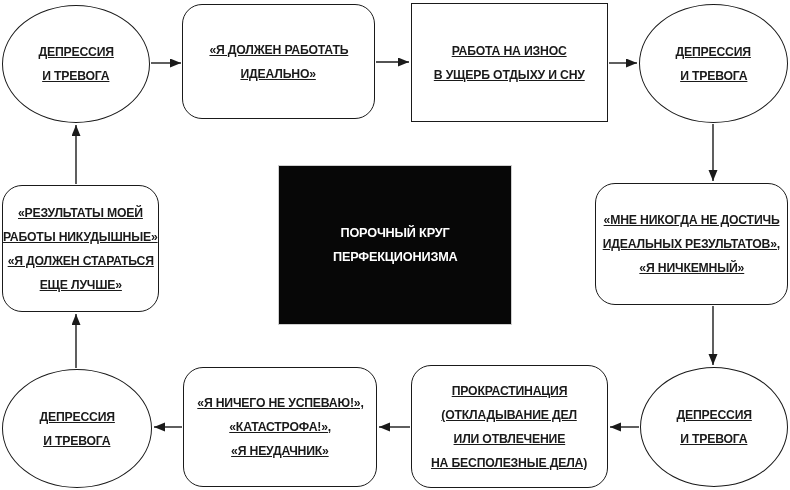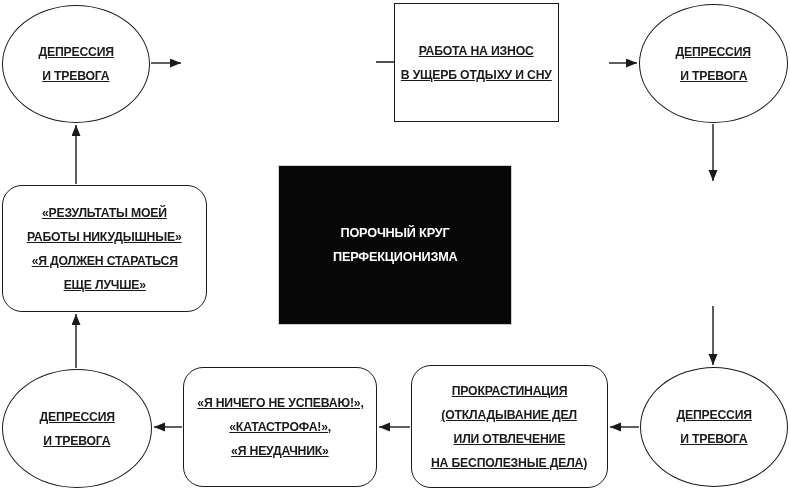--- a/index.html
+++ b/index.html
@@ -60,28 +60,28 @@
     justify-content: center;
     align-items: center;
     font-size: 13.5px;
     font-weight: 700;
     line-height: 24px;
     text-align: center;
   }
   
   .pos-ellipse-tl { left: 2px;   top: 5px;   width: 148px; height: 118px; }
   .pos-rrect-ideally { left: 182px; top: 4px; width: 193px; height: 115px; }
-  .pos-rect-exhaustion { left: 394px; top: 3px; width: 165px; height: 119px; }
+  .pos-rect-exhaustion { left: 411px; top: 3px; width: 197px; height: 119px; }
   .pos-ellipse-tr { left: 639px; top: 4px;   width: 149px; height: 119px; }
   .pos-rrect-never { left: 595px; top: 183px; width: 193px; height: 122px; }
   .pos-ellipse-br { left: 640px; top: 367px; width: 148px; height: 120px; }
   .pos-rrect-procrastination { left: 411px; top: 365px; width: 197px; height: 123px; }
   .pos-rrect-catastrophe { left: 183px; top: 367px; width: 194px; height: 120px; }
   .pos-ellipse-bl { left: 2px;   top: 369px; width: 150px; height: 119px; }
-  .pos-rrect-results { left: 2px; top: 185px; width: 205px; height: 127px; }
+  .pos-rrect-results { left: 2px; top: 185px; width: 157px; height: 127px; }
 </style>
 </head>
 <body>
 
 <div class="canvas">
 
   <svg class="arrow-layer" width="790" height="490" viewBox="0 0 790 490" xmlns="http://www.w3.org/2000/svg">
     <defs>
       <marker id="ah" markerUnits="userSpaceOnUse" markerWidth="12" markerHeight="10" refX="11" refY="4.5" orient="auto">
         <path d="M0,0 L11,4.5 L0,9 Z" fill="#1a1a1a"></path>
@@ -97,31 +97,40 @@
     <line x1="182" y1="427" x2="154" y2="427" stroke="#1a1a1a" stroke-width="1.4" marker-end="url(#ah)"></line>
     <line x1="76" y1="368" x2="76" y2="314" stroke="#1a1a1a" stroke-width="1.4" marker-end="url(#ah)"></line>
     <line x1="76" y1="184" x2="76" y2="125" stroke="#1a1a1a" stroke-width="1.4" marker-end="url(#ah)"></line>
   </svg>
 
   <div class="node ellipse pos-ellipse-tl">
     <span class="ln">ДЕПРЕССИЯ</span>
     <span class="ln">И ТРЕВОГА</span>
   </div>
 
+  <div class="node rrect pos-rrect-ideally">
+    <span class="ln">«Я ДОЛЖЕН РАБОТАТЬ</span>
+    <span class="ln">ИДЕАЛЬНО»</span>
+  </div>
 
   <div class="node rect pos-rect-exhaustion">
     <span class="ln">РАБОТА НА ИЗНОС</span>
     <span class="ln">В УЩЕРБ ОТДЫХУ И СНУ</span>
   </div>
 
   <div class="node ellipse pos-ellipse-tr">
     <span class="ln">ДЕПРЕССИЯ</span>
     <span class="ln">И ТРЕВОГА</span>
   </div>
 
+  <div class="node rrect pos-rrect-never">
+    <span class="ln">«МНЕ НИКОГДА НЕ ДОСТИЧЬ</span>
+    <span class="ln">ИДЕАЛЬНЫХ РЕЗУЛЬТАТОВ»,</span>
+    <span class="ln">«Я НИЧКЕМНЫЙ»</span>
+  </div>
 
   <div class="node ellipse pos-ellipse-br">
     <span class="ln">ДЕПРЕССИЯ</span>
     <span class="ln">И ТРЕВОГА</span>
   </div>
 
   <div class="node rrect pos-rrect-catastrophe">
     <span class="ln">«Я НИЧЕГО НЕ УСПЕВАЮ!»,</span>
     <span class="ln">«КАТАСТРОФА!»,</span>
     <span class="ln">«Я НЕУДАЧНИК»</span>

